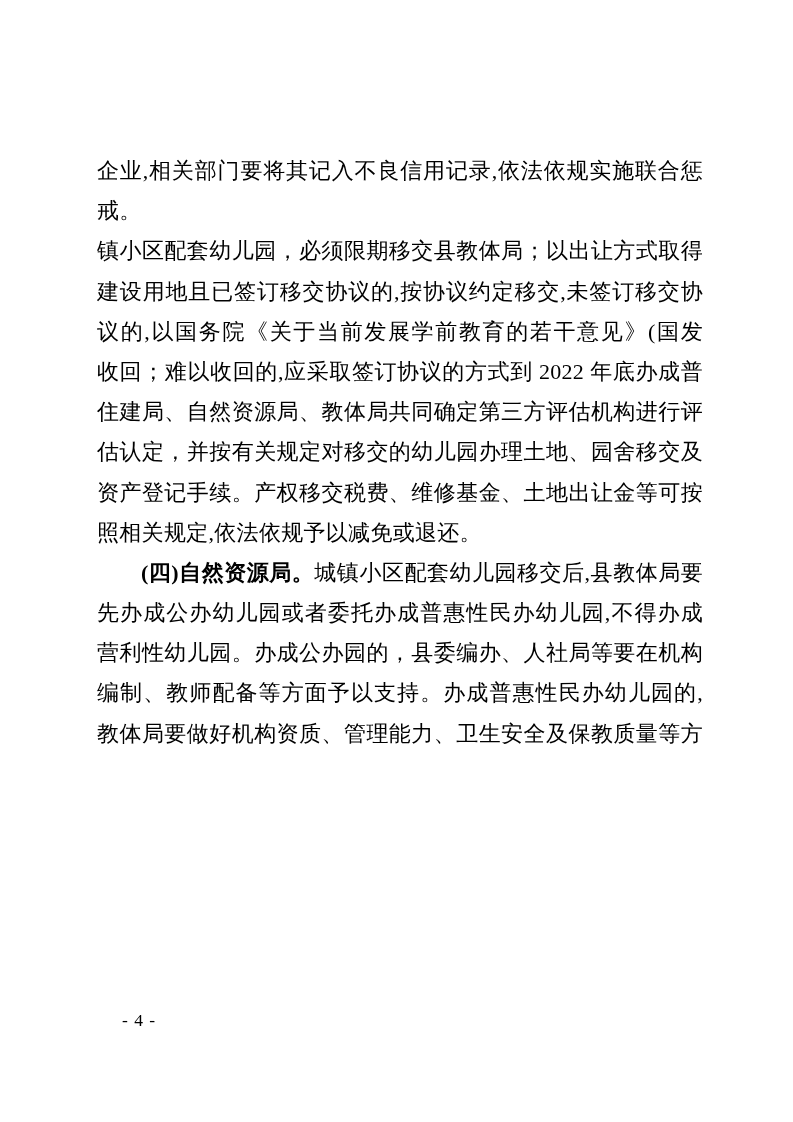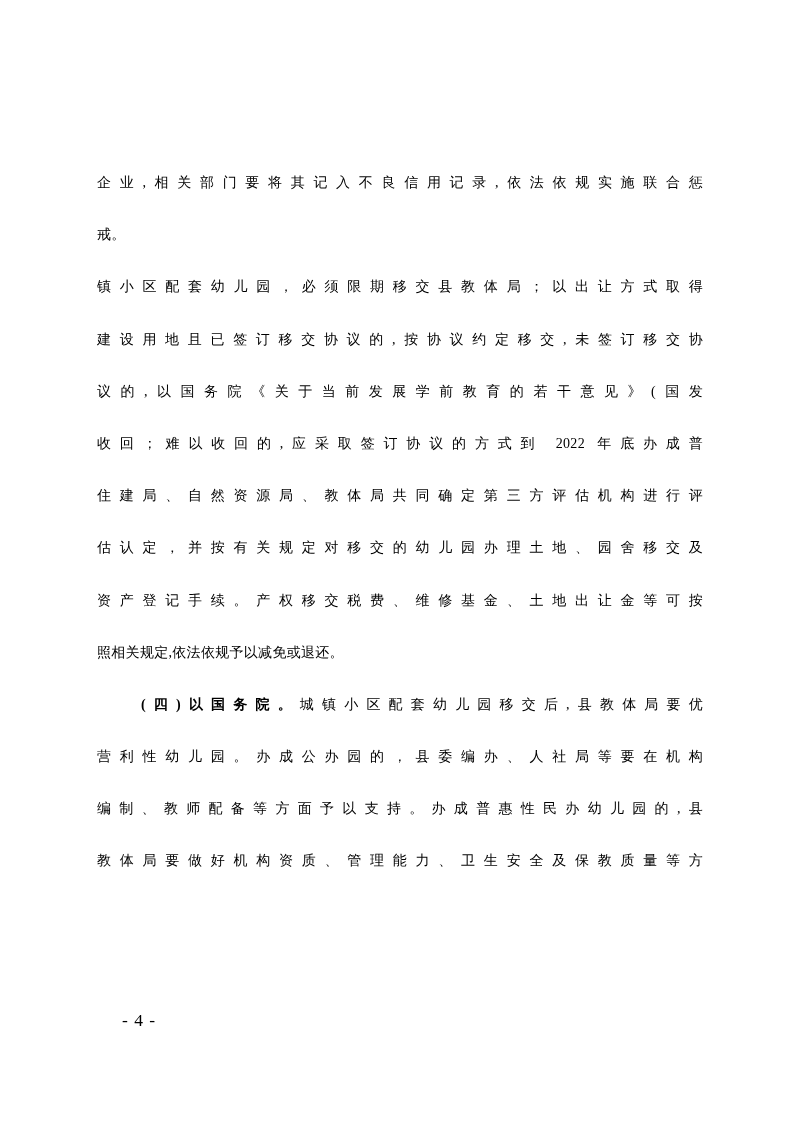--- a/index.html
+++ b/index.html
@@ -18,28 +18,27 @@
   }
   .doc-body {
     position: absolute;
     left: 97px;
     top: 151px;
     width: 606px;
   }
   .line {
     height: 40.2px;
     line-height: 40.2px;
-    font-size: 14px;
+    font-size: 22px;
     text-align: justify;
     text-align-last: justify;
     text-justify: inter-character;
     white-space: normal;
     overflow: hidden;
     letter-spacing: 0.3px;
-    margin-top: 12px;
   }
   .line.para-end {
     text-align-last: left;
   }
   .line.indent {
     text-indent: 44px;
   }
   .hd {
     font-weight: bold;
   }
@@ -62,19 +61,20 @@
     <div class="line"><span>企业,相关部门要将其记入不良信用记录,依法依规实施联合惩</span></div>
     <div class="line para-end"><span>戒。</span></div>
     <div class="line"><span>镇小区配套幼儿园，必须限期移交县教体局；以出让方式取得</span></div>
     <div class="line"><span>建设用地且已签订移交协议的,按协议约定移交,未签订移交协</span></div>
     <div class="line"><span>议的,以国务院《关于当前发展学前教育的若干意见》(国发</span></div>
     <div class="line"><span>收回；难以收回的,应采取签订协议的方式到 2022 年底办成普</span></div>
     <div class="line"><span>住建局、自然资源局、教体局共同确定第三方评估机构进行评</span></div>
     <div class="line"><span>估认定，并按有关规定对移交的幼儿园办理土地、园舍移交及</span></div>
     <div class="line"><span>资产登记手续。产权移交税费、维修基金、土地出让金等可按</span></div>
     <div class="line para-end"><span>照相关规定,依法依规予以减免或退还。</span></div>
-    <div class="line indent"><span class="hd">(四)以国务院。</span><span>城镇小区配套幼儿园移交后,县教体局要优</span></div>
+    <div class="line indent"><span class="hd">(四)自然资源局。</span><span>城镇小区配套幼儿园移交后,县教体局要优</span></div>
+    <div class="line"><span>先办成公办幼儿园或者委托办成普惠性民办幼儿园,不得办成</span></div>
     <div class="line"><span>营利性幼儿园。办成公办园的，县委编办、人社局等要在机构</span></div>
     <div class="line"><span>编制、教师配备等方面予以支持。办成普惠性民办幼儿园的,县</span></div>
     <div class="line"><span>教体局要做好机构资质、管理能力、卫生安全及保教质量等方</span></div>
   </div>
   <div class="page-number">- 4 -</div>
 </div>
 
 </body></html>

